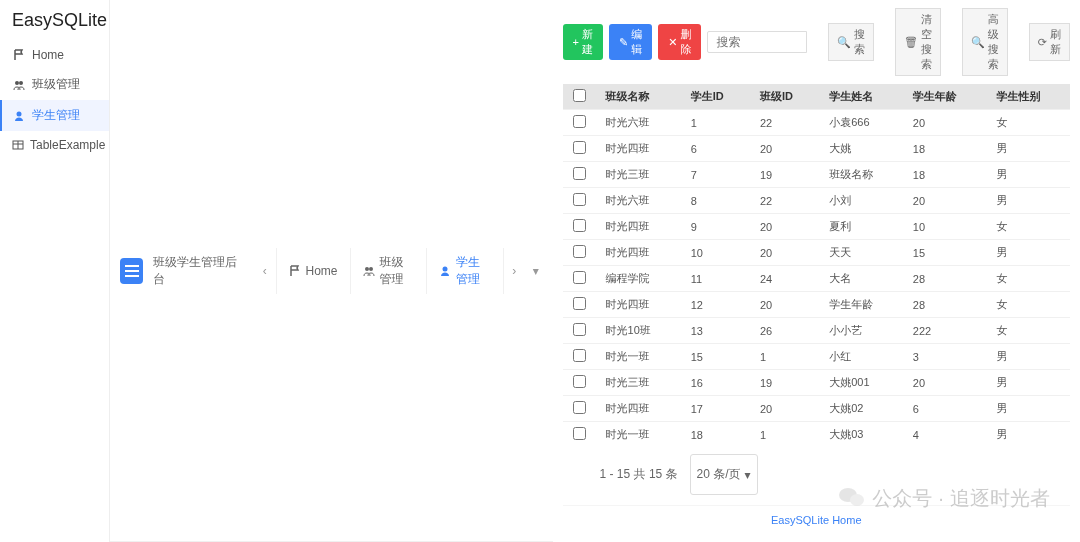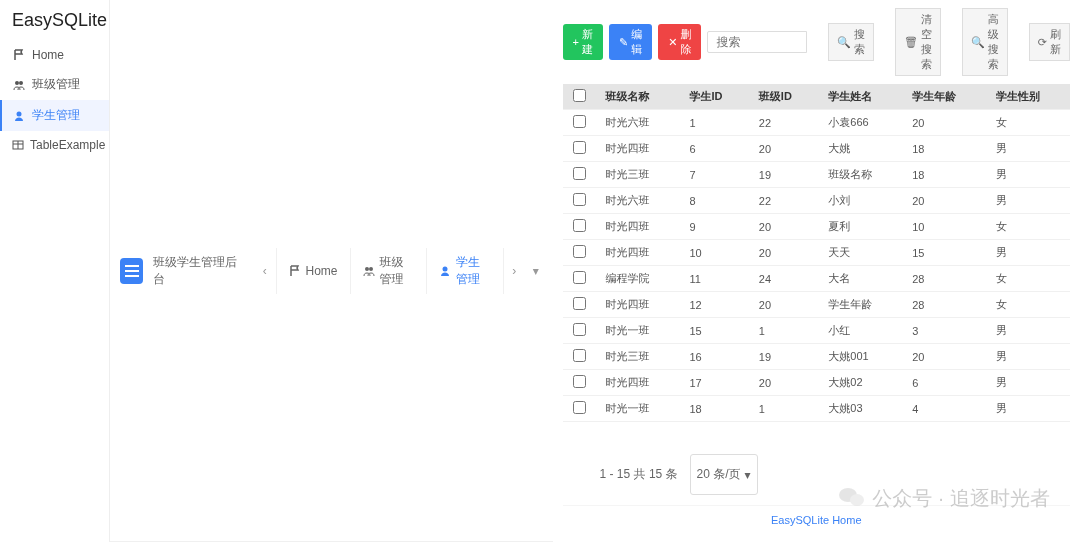--- a/index.html
+++ b/index.html
@@ -247,20 +247,29 @@
                 <td class="cb"><input type="checkbox" style=""></td>
                 <td>时光四班</td>
                 <td>12</td>
                 <td>20</td>
                 <td>学生年龄</td>
                 <td>28</td>
                 <td>女</td>
               </tr>
               <tr>
                 <td class="cb"><input type="checkbox" style=""></td>
+                <td>时光10班</td>
+                <td>13</td>
+                <td>26</td>
+                <td>小小艺</td>
+                <td>222</td>
+                <td>女</td>
+              </tr>
+              <tr>
+                <td class="cb"><input type="checkbox" style=""></td>
                 <td>时光一班</td>
                 <td>15</td>
                 <td>1</td>
                 <td>小红</td>
                 <td>3</td>
                 <td>男</td>
               </tr>
               <tr>
                 <td class="cb"><input type="checkbox" style=""></td>
                 <td>时光三班</td>

